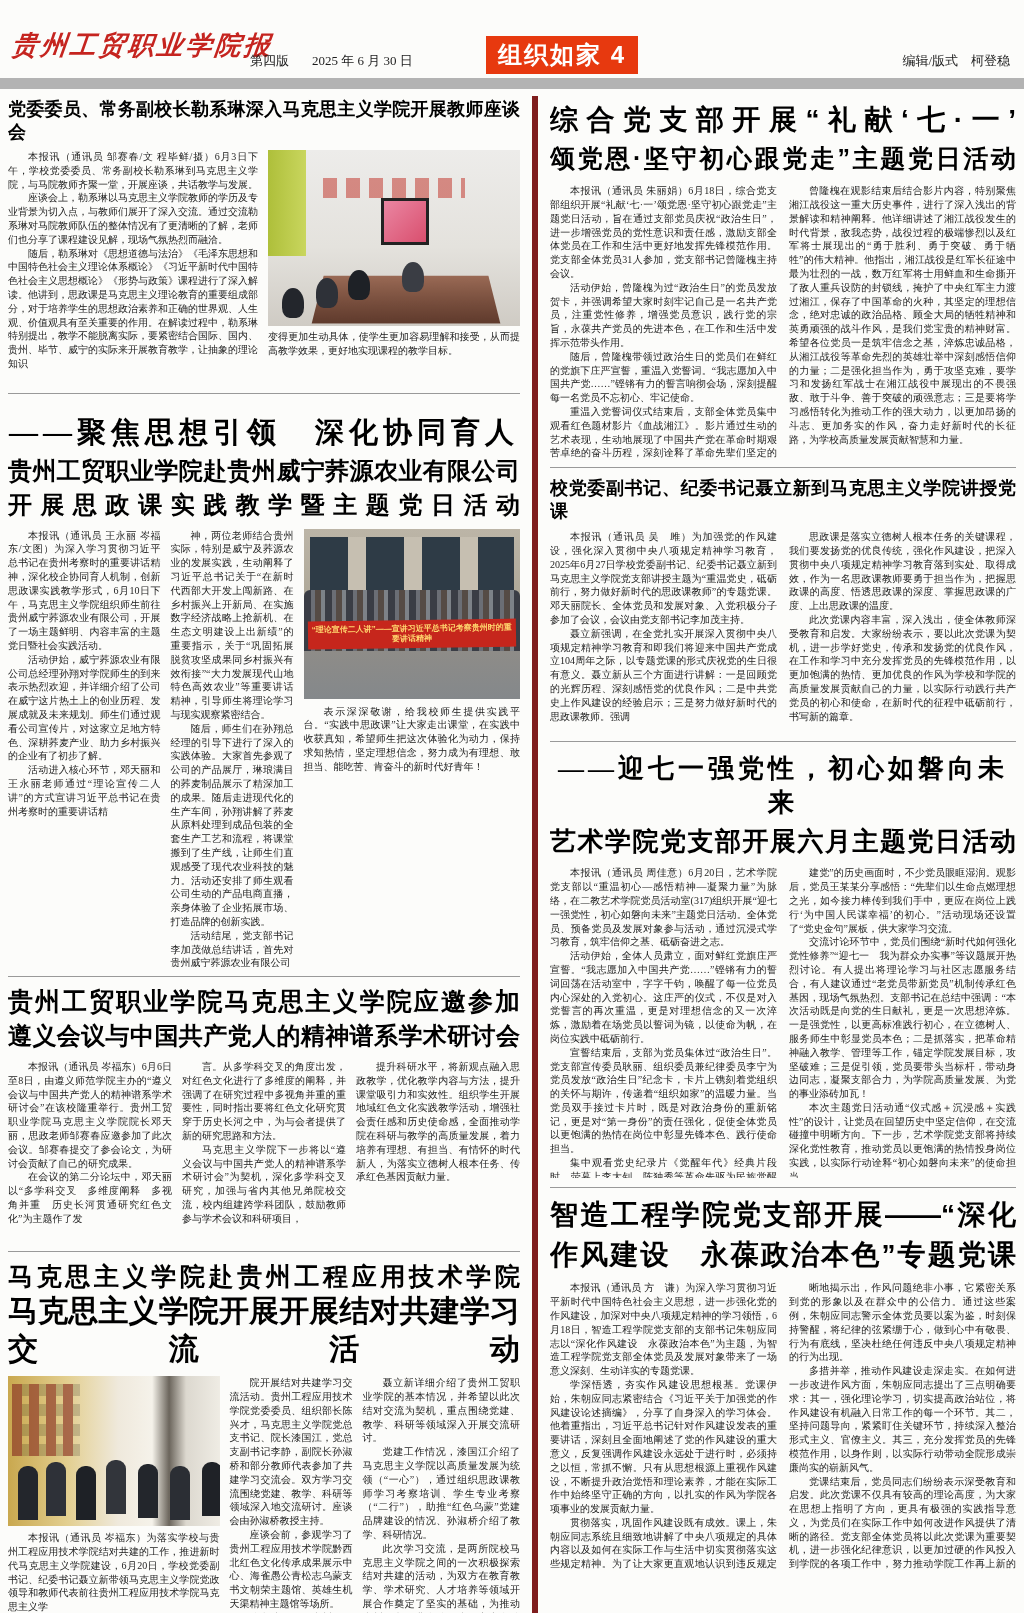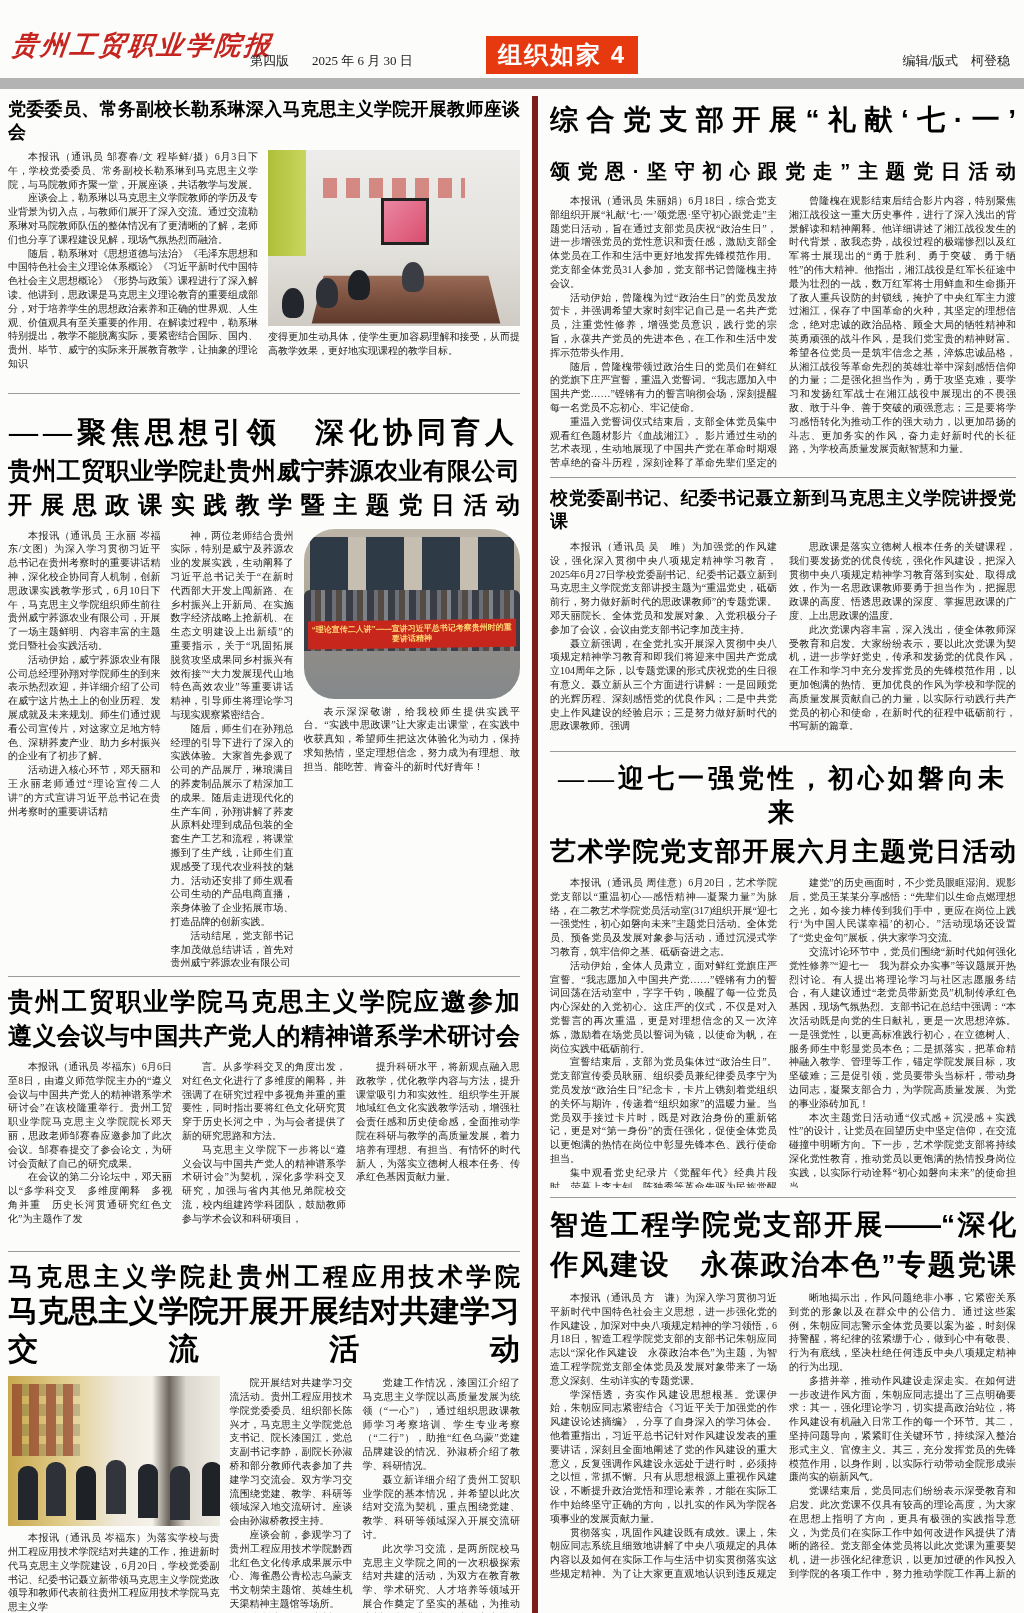--- a/index.html
+++ b/index.html
@@ -51,21 +51,21 @@
   .a3-t2{ font-size:24px; margin-top:4px; }
   .a3-body{ display:flex; gap:10px; margin-top:9px; height:182px; overflow:hidden; }
   .a3-c{ width:33.33%; }
 
   .a4-t1{ font-size:25px; margin-top:2px; }
   .a4-t2{ font-size:30px; }
   .a4-body{ display:flex; gap:10px; margin-top:9px; height:264px; overflow:hidden; }
   .a4-c1{ width:43%; } .a4-c2{ width:25%; } .a4-c3{ width:32%; }
 
   .b1-t1{ font-size:28px; margin-top:6px; }
-  .b1-t2{ font-size:20px; margin-top:22px; }
+  .b1-t2{ font-size:25px; margin-top:6px; }
   .b1-body{ display:flex; gap:12px; margin-top:10px; height:274px; overflow:hidden; }
   .b1-body > div{ width:50%; }
 
   .b2-t{ font-size:18px; margin-top:2px; }
   .b2-body{ display:flex; gap:12px; margin-top:8px; height:202px; overflow:hidden; }
   .b2-body > div{ width:50%; }
 
   .b3-kicker{ font-size:26px; letter-spacing:4px; margin-top:10px; }
   .b3-t{ font-size:26px; margin-top:5px; }
   .b3-body{ display:flex; gap:12px; margin-top:9px; height:312px; overflow:hidden; }
@@ -87,21 +87,21 @@
   .a1-photo .tv::after{ content:""; position:absolute; inset:3px;
     background:linear-gradient(135deg,#ea86a2,#d94f6e); }
   .a1-photo .table{ position:absolute; left:20%; bottom:0; width:70%; height:32%;
     background:linear-gradient(180deg,#9a6a55,#5f3a2c); transform:perspective(220px) rotateX(32deg); }
   .a1-photo .pp{ position:absolute; bottom:8px; left:14px; width:22px; height:30px;
     border-radius:50% 50% 35% 35%; background:#23262c;
     box-shadow:34px -10px 0 #2e3138, 66px -18px 0 #1e2126, 330px -18px 0 #32353b,
                372px -10px 0 #23262c, 404px 0 0 #2b2e34, 120px -26px 0 #3a3d44, 280px -26px 0 #303339; }
 
   .a2-photo{ height:170px; margin-bottom:6px;
-    background:linear-gradient(180deg,#bcb5a7 0%,#aba595 50%,#8e8c88 72%,#84888b 100%);border-radius:31px; }
+    background:linear-gradient(180deg,#bcb5a7 0%,#aba595 50%,#8e8c88 72%,#84888b 100%); }
   .a2-photo .windows{ position:absolute; left:3%; right:3%; top:5%; height:42%;
     background:repeating-linear-gradient(90deg,#2e3b46 0 38px,#c6bfb1 38px 56px); }
   .a2-photo .crowd{ position:absolute; left:0; right:0; top:36%; height:36%;
     background:repeating-linear-gradient(90deg,#3a3d45 0 7px,#6b6e75 7px 11px,#554b45 11px 17px,#7d8288 17px 21px);
     border-radius:6px 6px 0 0; }
   .a2-photo .banner{ position:absolute; left:2%; right:2%; top:54%; padding:4px 2px;
     background:#c6261c; color:#ffd76e; font-size:8px; line-height:1.25; text-align:center;
     font-weight:bold; transform:rotate(-0.8deg); font-family:"Liberation Sans",sans-serif; }
 
   .a4-photo{ height:150px; margin-bottom:5px;
@@ -214,22 +214,22 @@
               <div class="fig"></div>
             </div>
             <p>本报讯（通讯员 岑福东）为落实学校与贵州工程应用技术学院结对共建的工作，推进新时代马克思主义学院建设，6月20日，学校党委副书记、纪委书记聂立新带领马克思主义学院党政领导和教师代表前往贵州工程应用技术学院马克思主义学</p>
           </div>
           <div class="a4-c2 bt">
             <p>院开展结对共建学习交流活动。贵州工程应用技术学院党委委员、组织部长陈兴才，马克思主义学院党总支书记、院长漆国江，党总支副书记李静，副院长孙淑桥和部分教师代表参加了共建学习交流会。双方学习交流围绕党建、教学、科研等领域深入地交流研讨。座谈会由孙淑桥教授主持。</p>
             <p>座谈会前，参观学习了贵州工程应用技术学院黔西北红色文化传承成果展示中心、海雀愚公青松志乌蒙支书文朝荣主题馆、英雄生机天渠精神主题馆等场所。</p>
             <p>陈兴才介绍了贵州工程应用技术学院</p>
           </div>
           <div class="a4-c3 bt">
+            <p>聂立新详细介绍了贵州工贸职业学院的基本情况，并希望以此次结对交流为契机，重点围绕党建、教学、科研等领域深入开展交流研讨。</p>
             <p>党建工作情况，漆国江介绍了马克思主义学院以高质量发展为统领（“一心”），通过组织思政课教师学习考察培训、学生专业考察（“二行”），助推“红色乌蒙”党建品牌建设的情况、孙淑桥介绍了教学、科研情况。</p>
-            <p>聂立新详细介绍了贵州工贸职业学院的基本情况，并希望以此次结对交流为契机，重点围绕党建、教学、科研等领域深入开展交流研讨。</p>
             <p>此次学习交流，是两所院校马克思主义学院之间的一次积极探索结对共建的活动，为双方在教育教学、学术研究、人才培养等领域开展合作奠定了坚实的基础，为推动贵州工贸职业学院马克思主义学院的发展注入新的活力。</p>
           </div>
         </div>
       </div>
 
     </div>
 
     <div class="half-right">
 
       <div>

